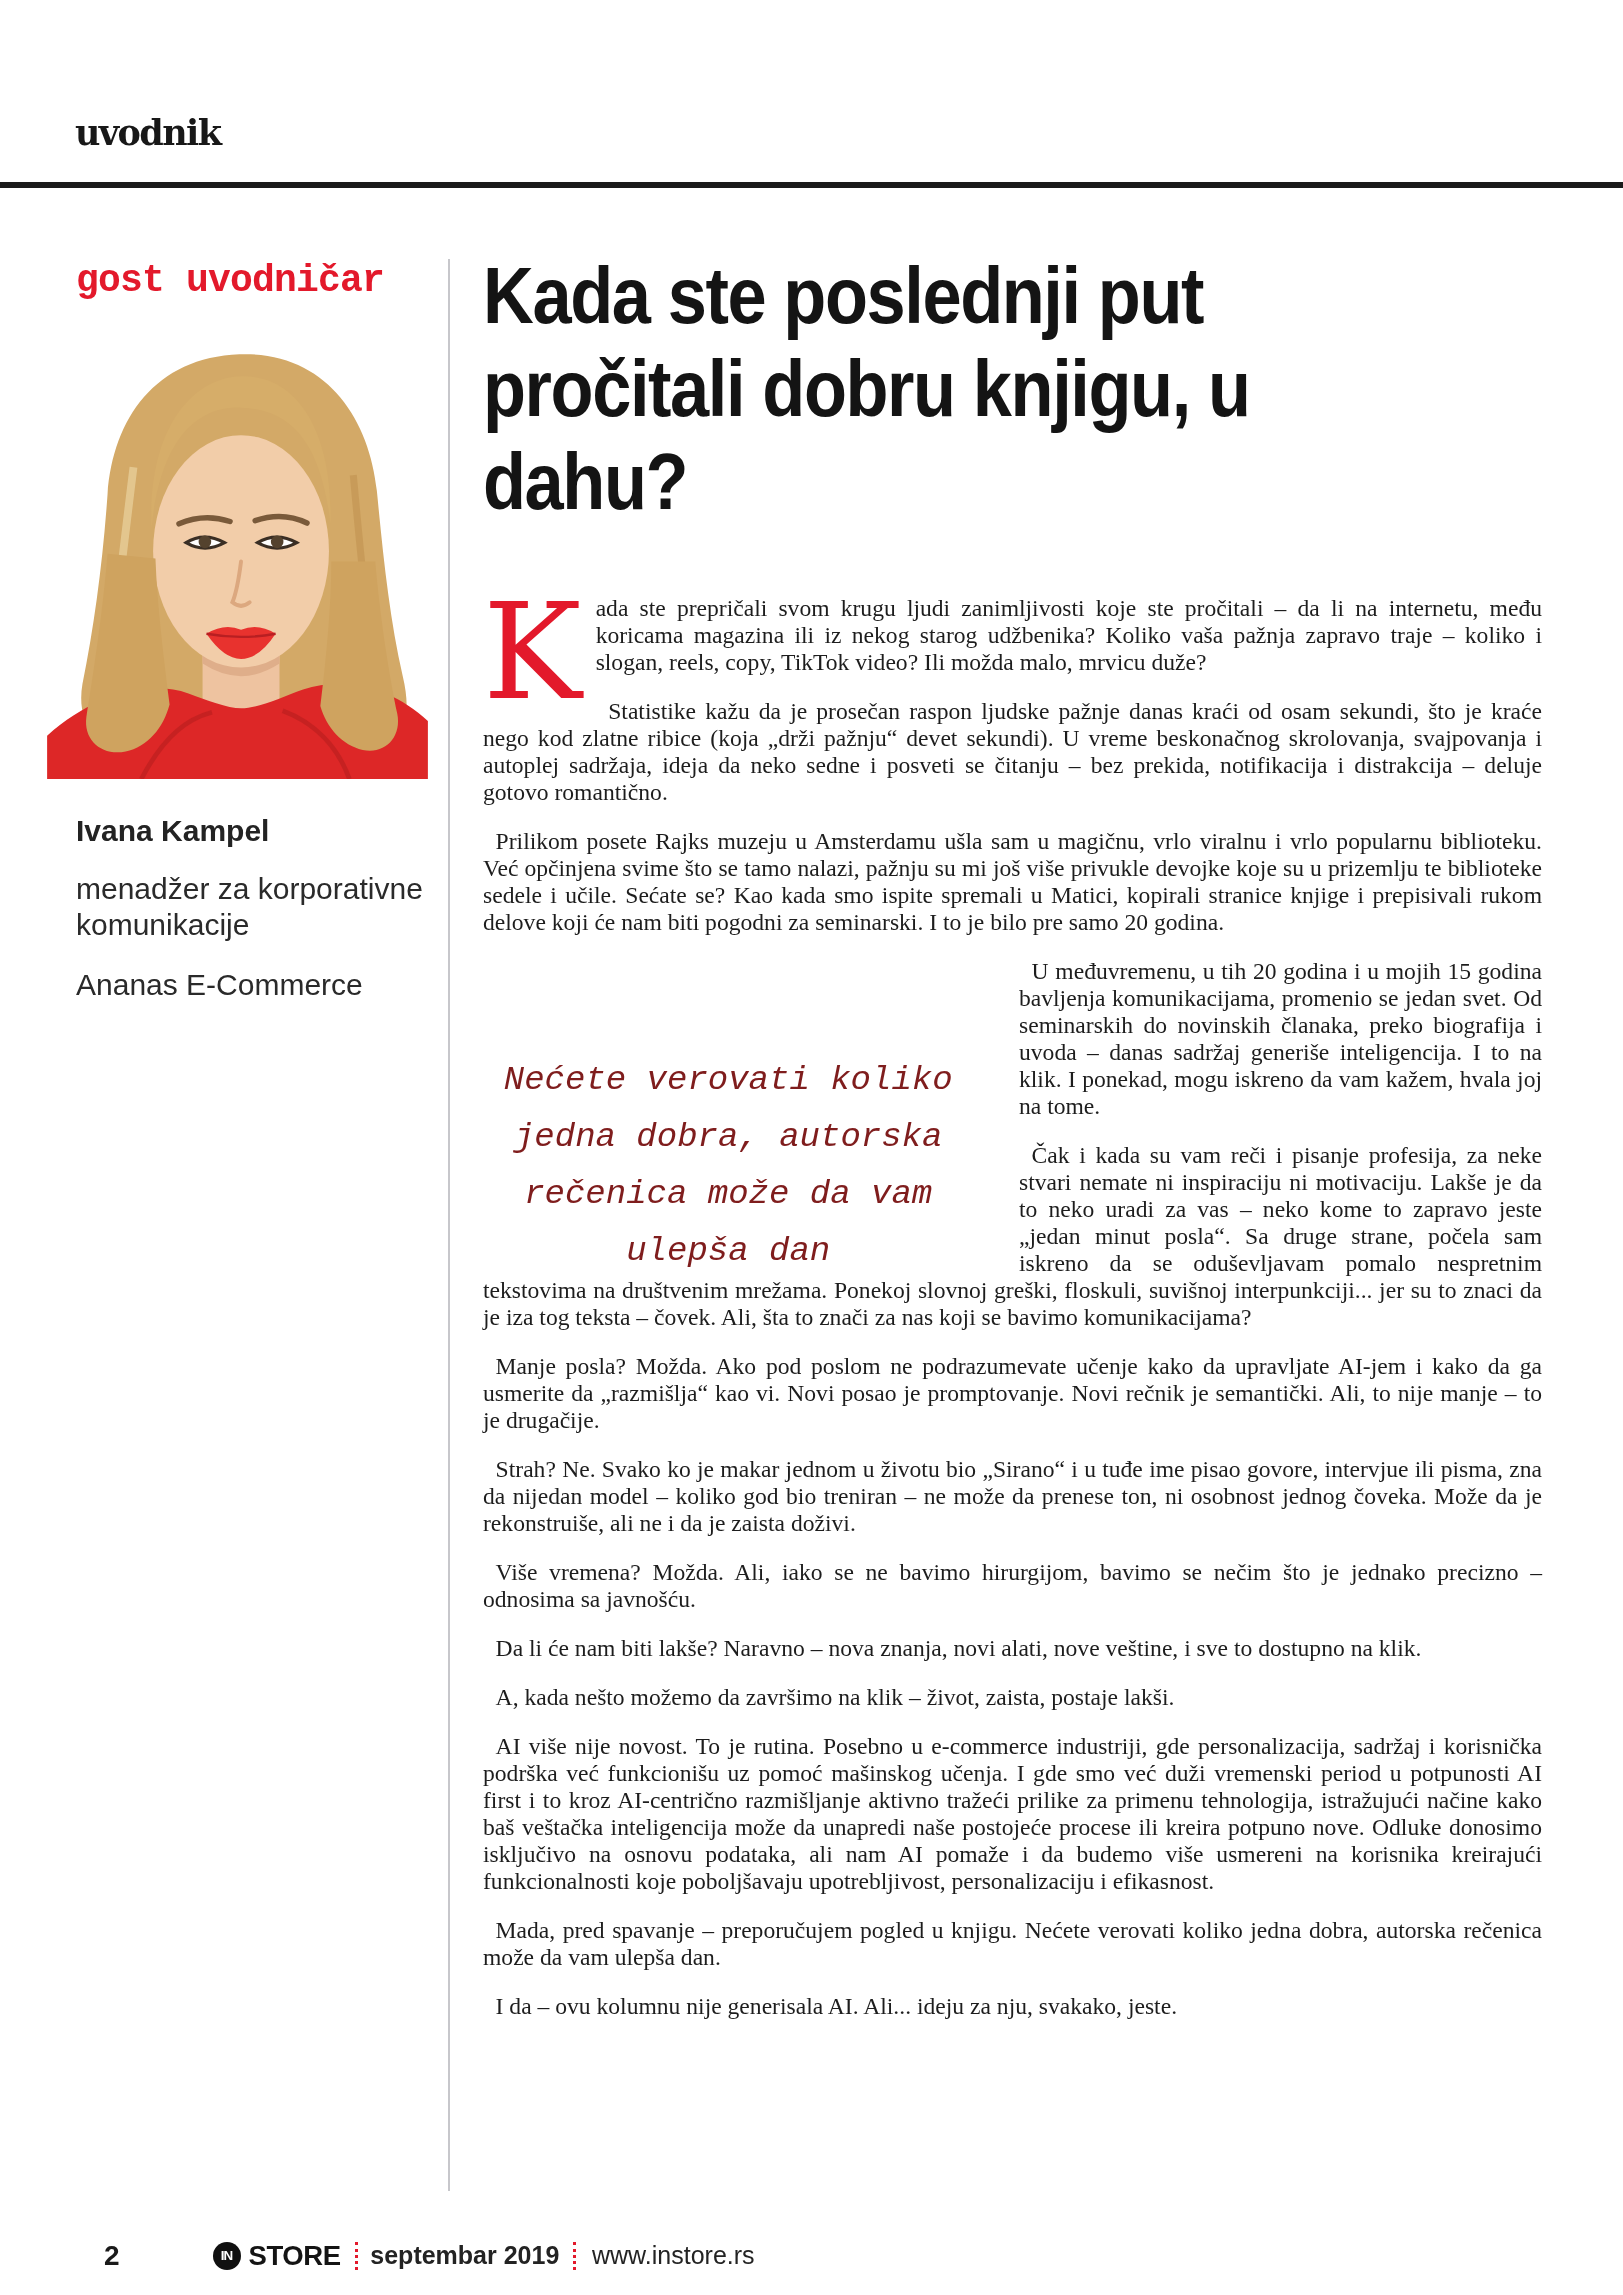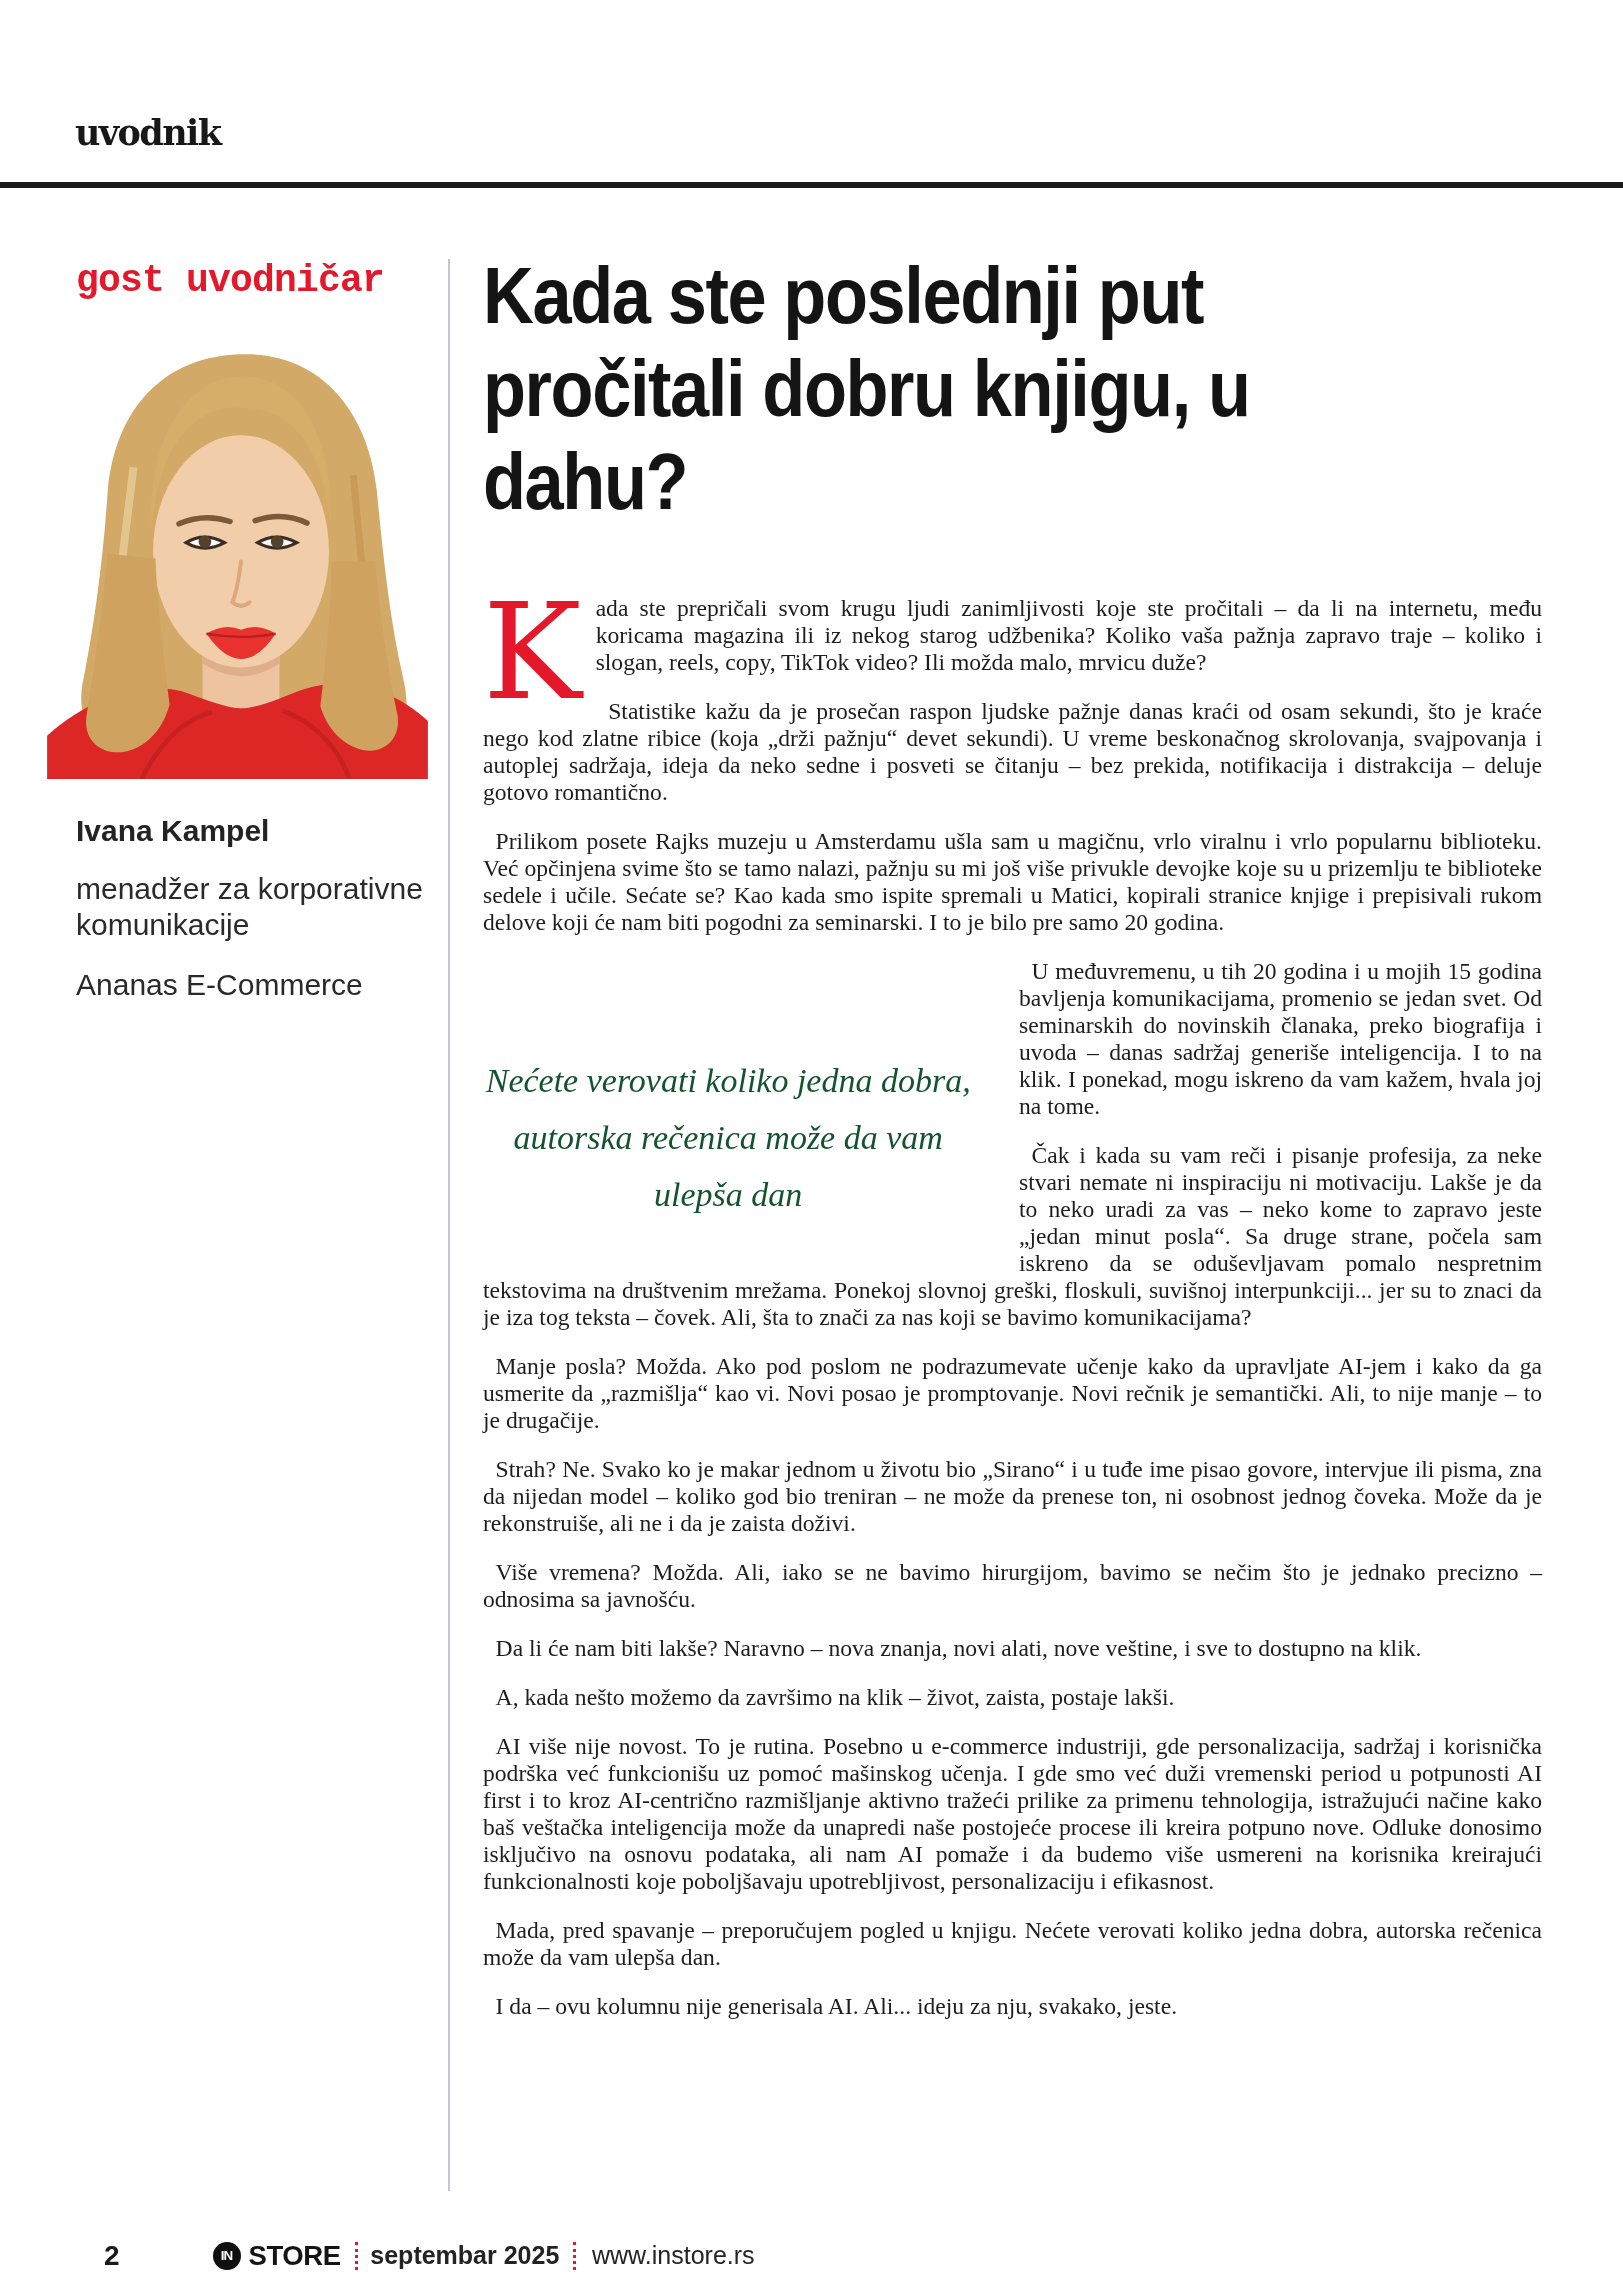--- a/index.html
+++ b/index.html
@@ -70,23 +70,23 @@
     float:left;
     font-family:"DejaVu Serif", serif;
     font-size:132px;line-height:104px;
     margin:4.7px 14px 0 0;
     color:var(--red,#e3192b);
   }
   .pull-quote{
     float:left;width:514px;height:264px;
     margin:53px 22px 0 0;
     box-sizing:border-box;padding:41px 23.6px 0 0;
-    font-family:Liberation Serif, serif;
+    font-family:Liberation Mono, monospace;
     font-style:italic;font-size:34px;line-height:57px;
-    text-align:center;color:#14532d;
+    text-align:center;color:#7f1d1d;
   }
   
   .footer{
     position:absolute;left:104px;top:2238px;height:35px;
     display:flex;align-items:center;
     font-family:"Liberation Sans", sans-serif;color:#232323;
   }
   .page-num{font-weight:bold;font-size:28px;margin-right:93px;color:#1a1a1a;}
   .logo{display:flex;align-items:center;}
   .logo-circle{
@@ -181,19 +181,19 @@
     </div>
   </div>
 
   <div class="footer">
     <span class="page-num">2</span>
     <span class="logo">
       <span class="logo-circle">IN</span>
       <span class="logo-store">STORE</span>
     </span>
     <span class="dot-sep"></span>
-    <span class="issue">septembar 2025</span>
+    <span class="issue">septembar 2019</span>
     <span class="dot-sep"></span>
     <span class="site">www.instore.rs</span>
   </div>
 
 </div>
 
 
 </body></html>

